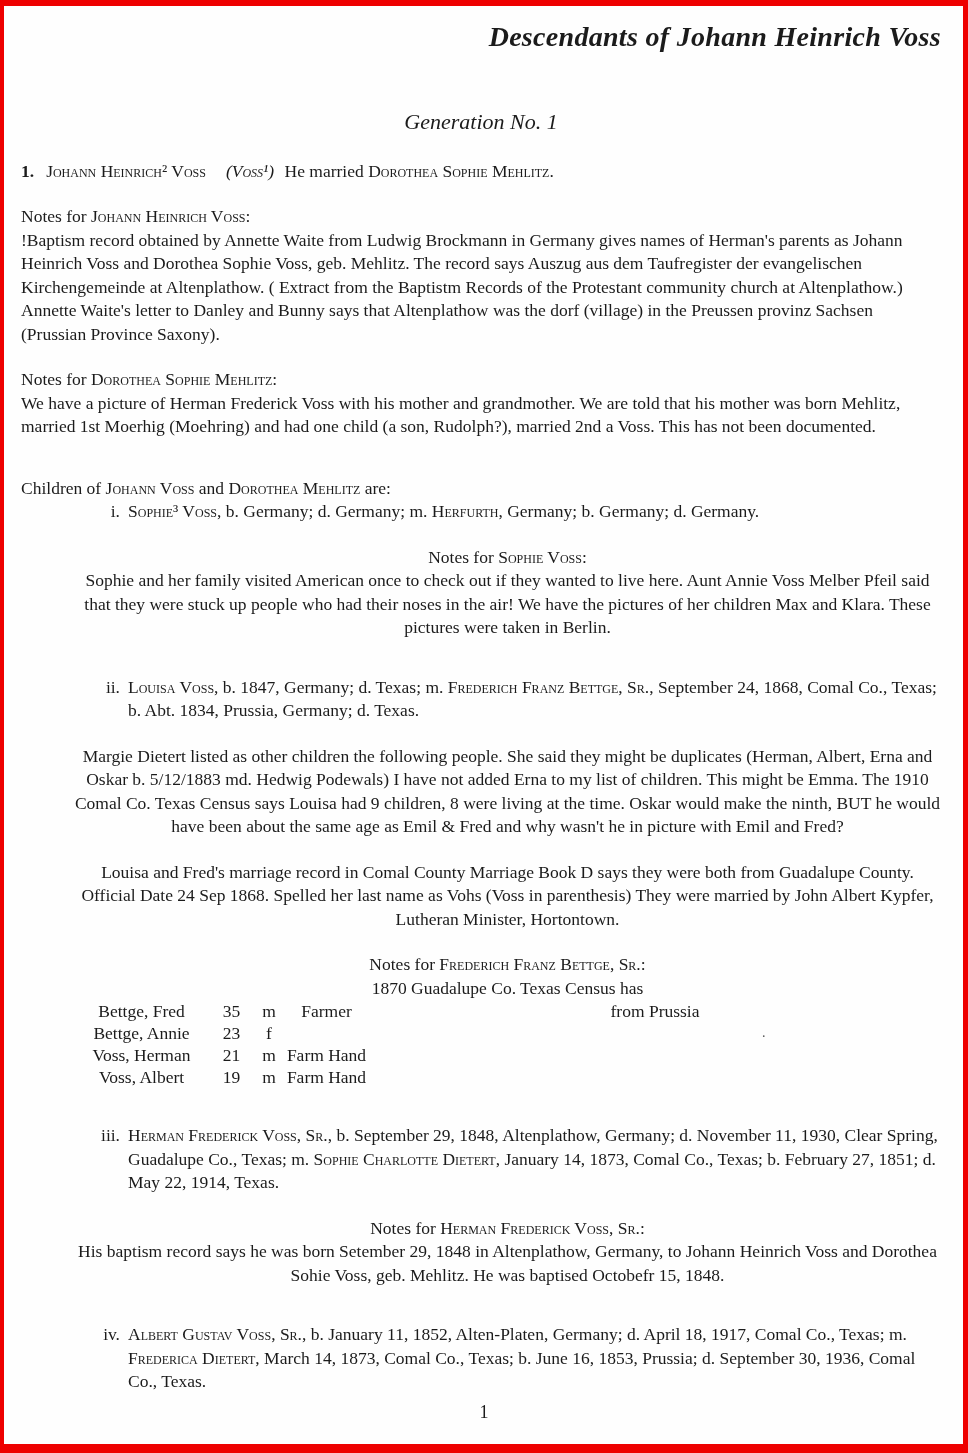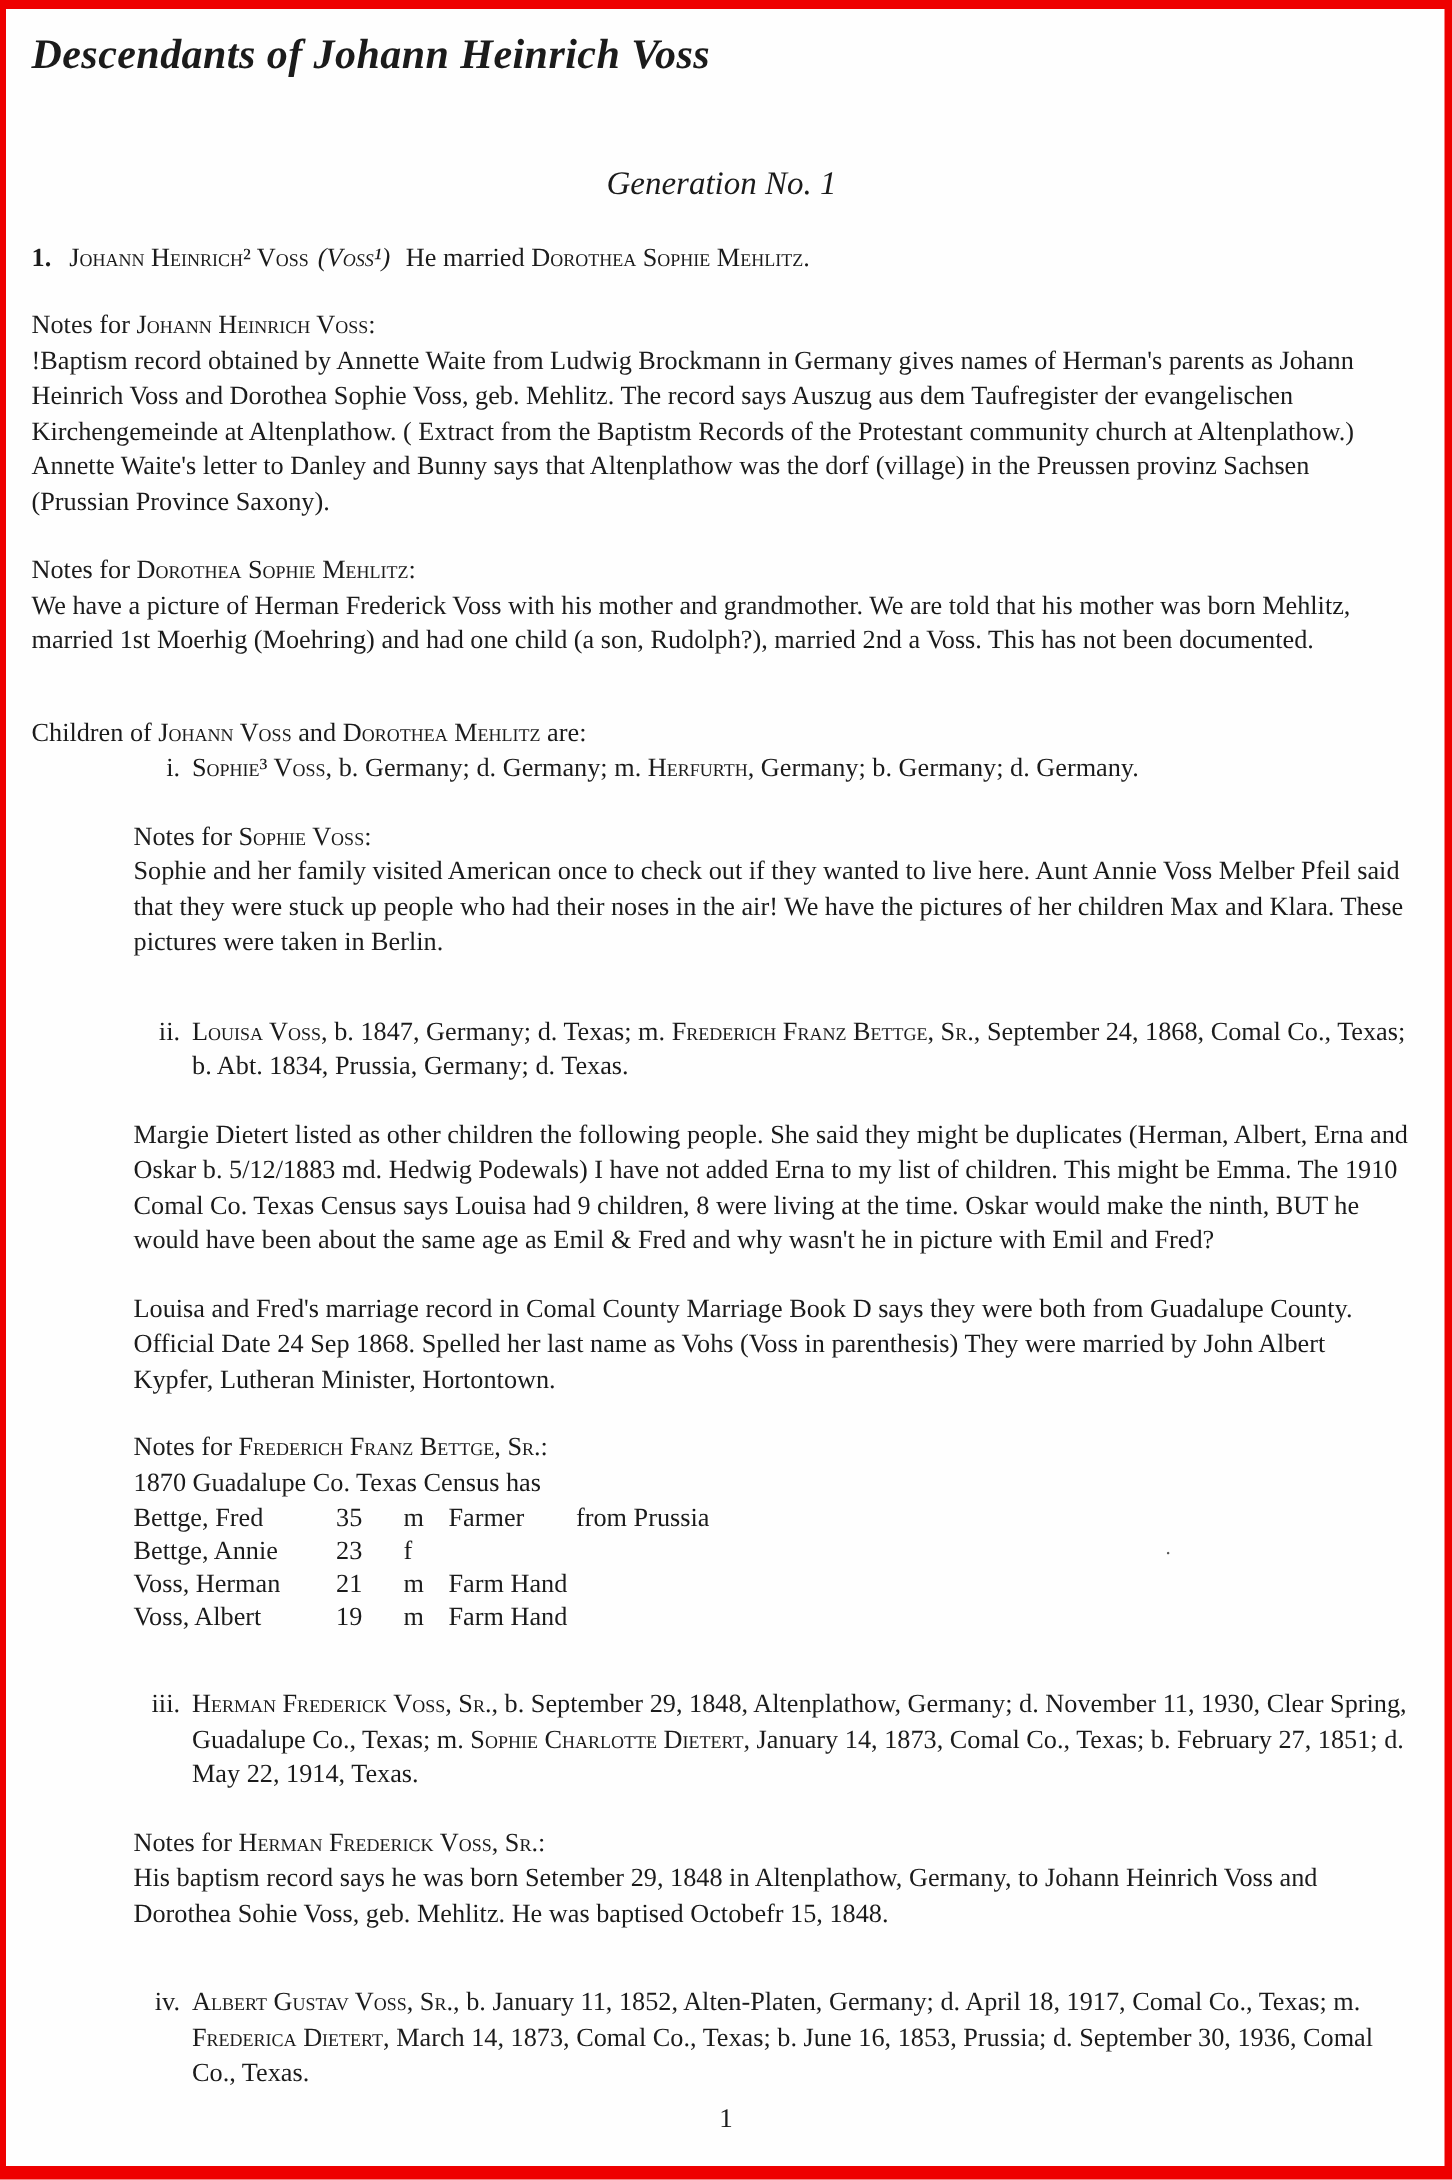--- a/index.html
+++ b/index.html
@@ -21,51 +21,51 @@
   .content {
     position: absolute;
     left: 21px; right: 27px; top: 8px;
     font-size: 17.5px;
     line-height: 23.5px;
   }
   .sc { font-variant: small-caps; }
   .i  { font-style: italic; }
 
   .doc-title {
-    text-align: left;
+    text-align: right;
     font-weight: bold;
     font-style: italic;
     font-size: 28px;
     line-height: 34px;
     margin-top: 12px;
     letter-spacing: 0.3px;
   }
   .gen-heading {
     text-align: center;
     font-style: italic;
     font-size: 22px;
     margin-top: 56px;
   }
   .person-entry { margin-top: 26px; }
   .person-entry .num { font-weight: bold; margin-right: 12px; }
-  .person-entry .lineage { font-style: italic; margin-left: 6px; margin-right: 6px; }
+  .person-entry .lineage { font-style: italic; margin-left: 20px; margin-right: 6px; }
 
   .notes-block { margin-top: 22px; }
   .children-intro { margin-top: 38px; }
 
   .child-entry { margin-top: 36px; display: flex; }
   .child-entry.first { margin-top: 0; }
   .child-entry .numeral {
     flex: none; width: 107px;
     text-align: right; padding-right: 8px;
     box-sizing: border-box;
   }
   .child-entry .child-text { flex: 1; }
 
-  .child-notes { margin-left: 68px; margin-top: 12px; }
+  .child-notes { margin-left: 53px; margin-top: 12px; text-align: center; }
   .child-notes.gap { margin-top: 22px; }
 
   .census { line-height: 22px; }
   .census-row { display: flex; position: relative; }
   .census-row .c-name { flex: none; width: 135px; }
   .census-row .c-age  { flex: none; width: 45px; }
   .census-row .c-sex  { flex: none; width: 30px; }
   .census-row .c-occ  { flex: none; width: 85px; }
   .census-row .c-origin { flex: 1; }
   .artifact-dot {

